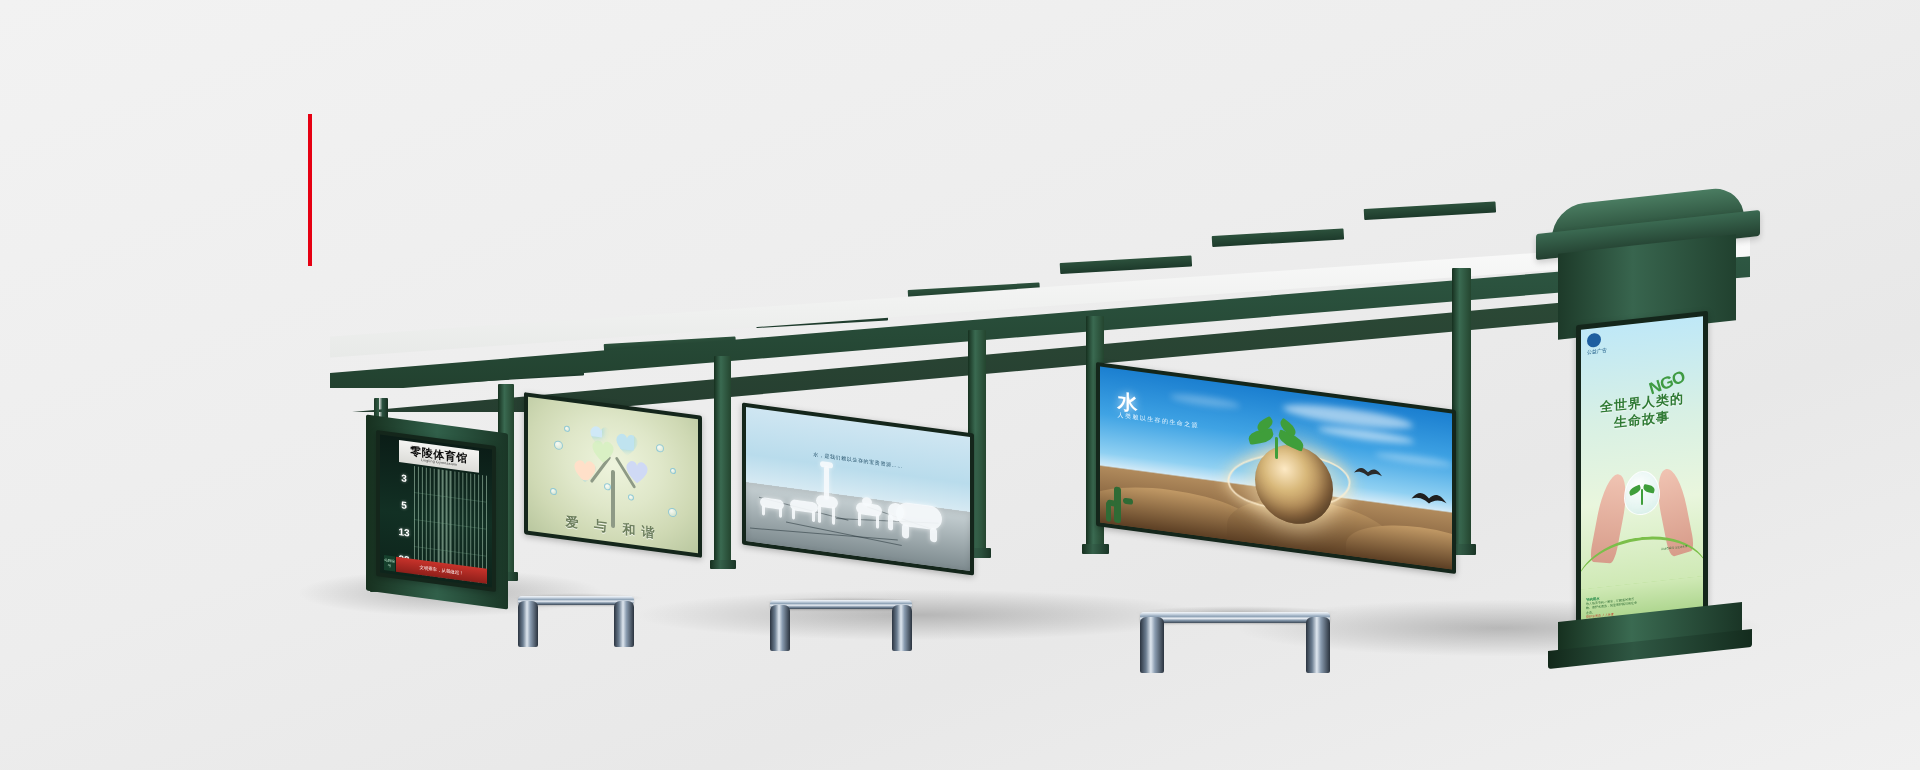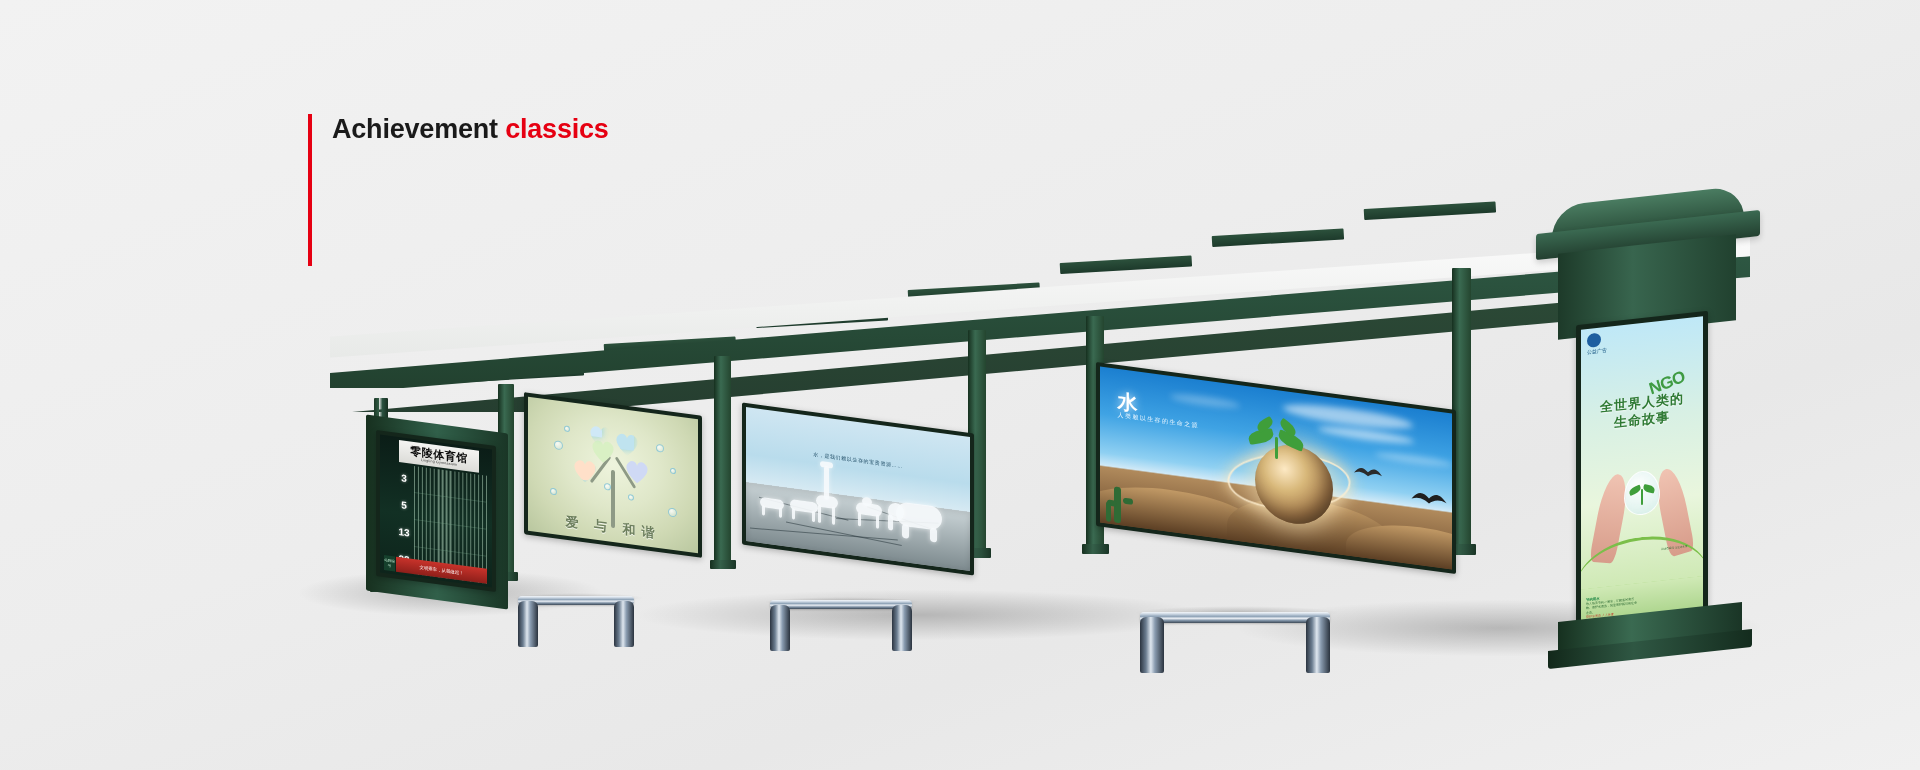--- a/index.html
+++ b/index.html
@@ -549,19 +549,16 @@
     <div class="seat" style="height:11px;"></div>
     <div class="leg" style="left:0;width:24px;height:56px;"></div>
     <div class="leg r" style="right:0;width:24px;height:56px;"></div>
   </div>
 
 </div>
 
 <div id="headline">
   <div class="rule"></div>
 
-  <div class="title-line1">
-    <span>Achievement </span><span class="accent">classics</span>
-  </div>
 
 
 
 </div>
 
 </body></html>

